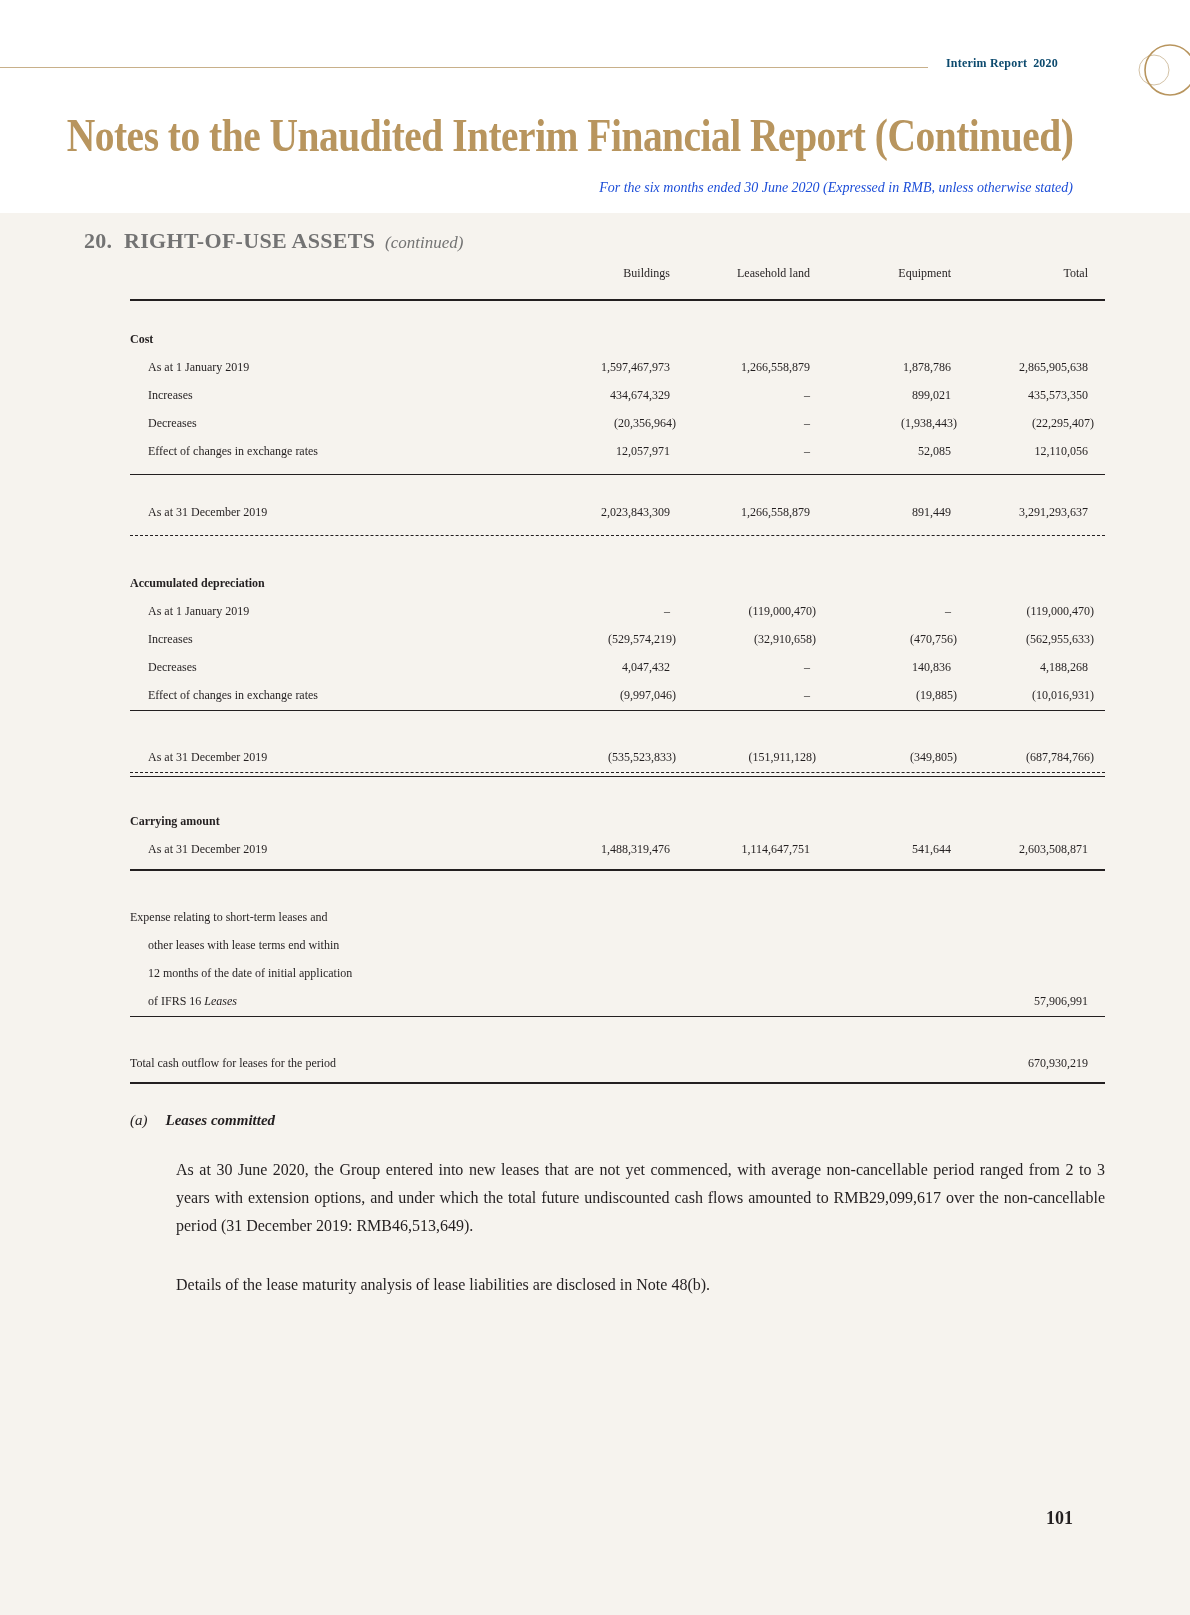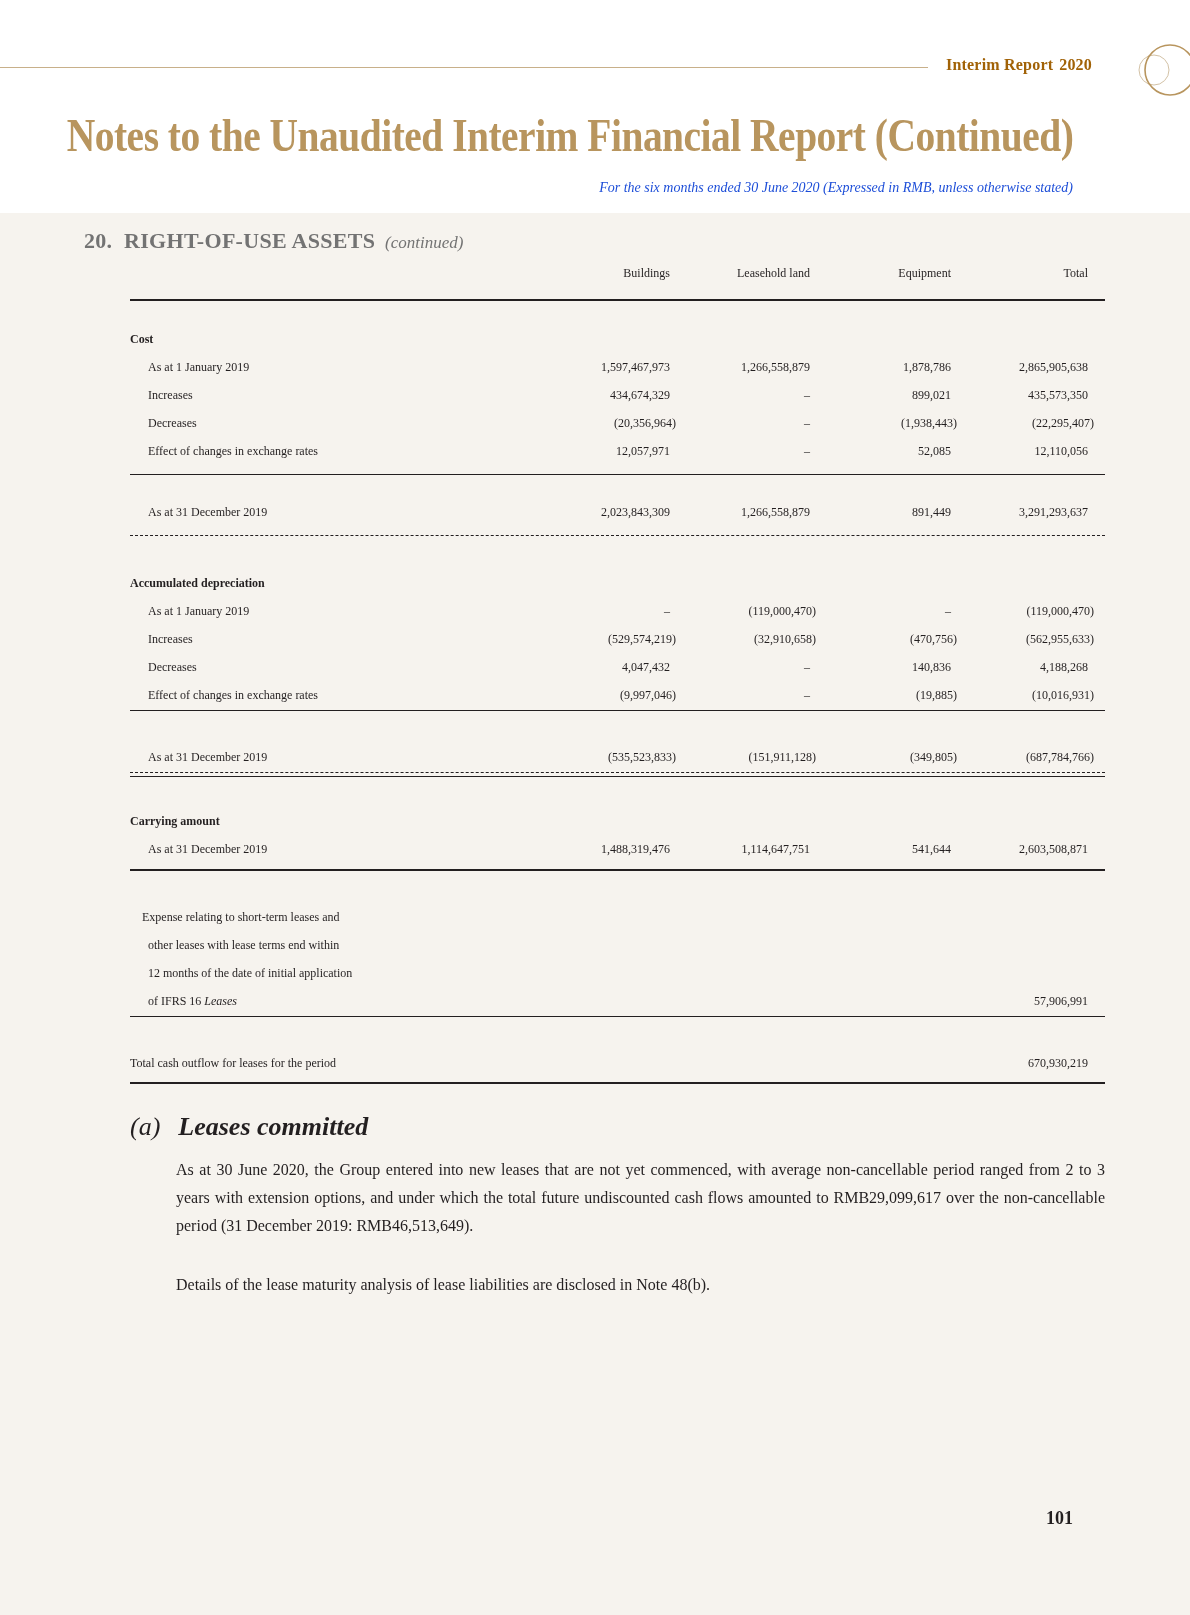--- a/index.html
+++ b/index.html
@@ -10,21 +10,21 @@
     color: #231f20;
     position: relative;
     overflow: hidden;
   }
   .top-white { position: absolute; left: 0; top: 0; width: 1190px; height: 213px; background: #ffffff; }
   .beige { position: absolute; left: 0; top: 213px; width: 1190px; height: 1402px; background: #f6f3ee; }
 
   .header-rule { position: absolute; left: 0; top: 67px; width: 928px; height: 1px; background: #c8b08a; }
   .header-label {
     position: absolute; left: 946px; top: 56px;
-    font-size: 16px; color: #a16207; font-weight: bold; letter-spacing: 0.2px;
+    font-size: 12px; color: #0c4a6e; font-weight: bold; letter-spacing: 0.2px;
   }
   .header-label .yr { margin-left: 6px; }
   .circles { position: absolute; left: 1138px; top: 42px; width: 60px; height: 60px; }
 
   .page-title {
     position: absolute; right: 117px; top: 108px;
     font-size: 47px; font-weight: bold; color: #b8955e;
     letter-spacing: -0.6px; transform: scaleX(0.84); transform-origin: right center;
     white-space: nowrap;
   }
@@ -52,21 +52,21 @@
   .row .c4 { right: 17px; }
   .row .v.neg { margin-right: -6px; }
 
   .rule { position: absolute; left: 130px; width: 975px; height: 0; }
   .rule.solid { border-top: 1px solid #231f20; }
   .rule.thick { border-top: 2px solid #231f20; }
   .rule.dash { border-top: 1px dashed #231f20; }
 
   .para-heading {
     position: absolute; left: 130px; top: 1112px;
-    font-size: 26px; font-weight: bold; font-style: italic; white-space: nowrap;
+    font-size: 15px; font-weight: bold; font-style: italic; white-space: nowrap;
   }
   .para-heading .lbl-a { font-weight: normal; margin-right: 18px; }
   .para {
     position: absolute; left: 176px; width: 929px;
     font-size: 16px; line-height: 28px; text-align: justify;
   }
   .page-number {
     position: absolute; right: 117px; top: 1508px;
     font-size: 18px; font-weight: bold;
   }
@@ -186,21 +186,21 @@
     <span class="lbl bold">Carrying amount</span>
   </div>
   <div class="row" style="top:842px;">
     <span class="lbl ind">As at 31 December 2019</span>
     <span class="v c1">1,488,319,476</span>
     <span class="v c2">1,114,647,751</span>
     <span class="v c3">541,644</span>
     <span class="v c4">2,603,508,871</span>
   </div>
 
-  <div class="row" style="top:910px;margin-left:12px;">
+  <div class="row" style="top:910px;">
     <span class="lbl">Expense relating to short-term leases and</span>
   </div>
   <div class="row" style="top:938px;">
     <span class="lbl ind">other leases with lease terms end within</span>
   </div>
   <div class="row" style="top:966px;">
     <span class="lbl ind">12 months of the date of initial application</span>
   </div>
   <div class="row" style="top:994px;">
     <span class="lbl ind"><span>of IFRS 16 </span><i>Leases</i></span>

